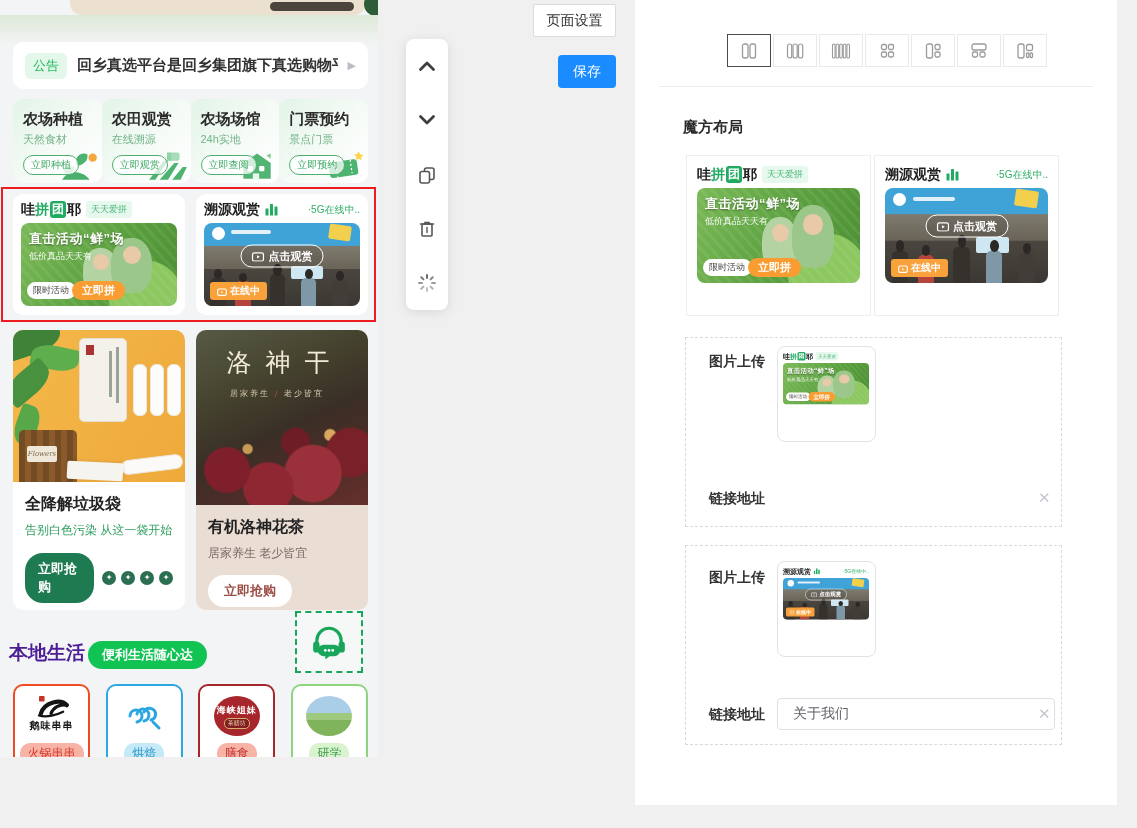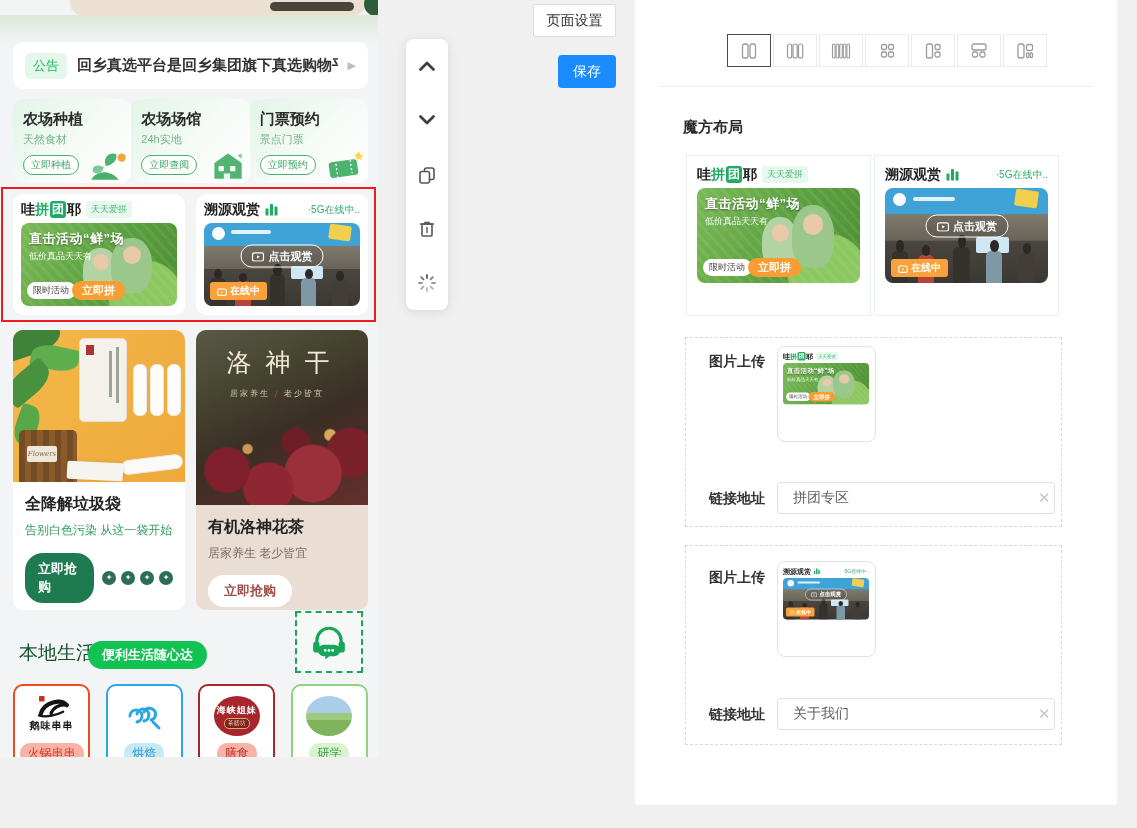--- a/index.html
+++ b/index.html
@@ -98,21 +98,21 @@
       radial-gradient(circle at 78% 60%, #d8a85e 0 3%, rgba(0,0,0,0) 4%),
       radial-gradient(circle at 30% 68%, #c89a55 0 2.5%, rgba(0,0,0,0) 3.5%),
       linear-gradient(155deg,#585a46 0%,#45442f 30%,#3a2f26 55%,#502c28 78%,#64302c 100%); }
   .poster-title { position:absolute; left:0; right:0; top:16px; text-align:center; color:#f2ead8; font-family:"DejaVu Serif", serif; font-size:25px; letter-spacing:14px; padding-left:6px; white-space:nowrap; }
   .poster-sub { position:absolute; left:0; right:10px; top:58px; text-align:center; color:#d9cdb4; font-size:8px; letter-spacing:2px; font-family:"DejaVu Serif", serif; }
   .poster-sub em { color:#c24b43; font-style:normal; }
   .prod-sub-gray { font-size:12px; color:#7d6a64; margin-top:7px; }
   .buy-btn-white { display:inline-block; background:#fff; color:#9c4f46; font-size:13px; font-weight:700; padding:7px 16px; border-radius:18px; margin-top:13px; }
 
   .cs-box { position:absolute; left:295px; top:611px; width:68px; height:62px; border:2px dashed #17a65a; display:flex; align-items:center; justify-content:center; background:rgba(255,255,255,.25); }
-  .local-head { position:absolute; left:19px; top:640px; font-size:19px; font-weight:400; color:#14532d; }
+  .local-head { position:absolute; left:9px; top:640px; font-size:19px; font-weight:700; color:#4c1d95; }
   .local-pill { position:absolute; left:88px; top:641px; background:#10c353; color:#fff; font-size:13px; font-weight:700; padding:5px 14px; border-radius:16px; }
   .shops { position:absolute; left:13px; top:684px; width:355px; display:flex; justify-content:space-between; }
   .shop-card { width:77px; height:92px; background:#fff; border-radius:10px; border:2px solid; position:relative; display:flex; flex-direction:column; align-items:center; overflow:hidden; }
   .shop-card .logo { margin-top:6px; height:44px; display:flex; align-items:center; justify-content:center; flex-direction:column; }
   .shop-name { font-size:10px; font-weight:900; font-family:"DejaVu Serif", serif; color:#1a1a1a; margin-top:-2px; letter-spacing:1px; white-space:nowrap; }
   .shop-tag { position:absolute; left:50%; transform:translateX(-50%); top:57px; font-size:12px; padding:2px 8px; border-radius:10px; white-space:nowrap; }
   .sc1 { border-color:#f04a23; } .sc1 .shop-tag { background:#f6b3a6; color:#d6382a; }
   .sc2 { border-color:#2ba7e1; } .sc2 .shop-tag { background:#c5e9f6; color:#2593c8; }
   .sc3 { border-color:#a6262b; } .sc3 .shop-tag { background:#f6b3a6; color:#c2302d; }
   .sc4 { border-color:#8ed47e; } .sc4 .shop-tag { background:#d9f3cf; color:#3f9e4d; }
@@ -170,20 +170,34 @@
   <div class="cats">
     <div class="cat-card">
       <div class="cat-title">农场种植</div>
       <div class="cat-sub">天然食材</div>
       <span class="cat-btn">立即种植</span>
       <svg class="cat-icon" viewBox="0 0 40 30">
           <circle cx="33" cy="8" r="4" fill="#f3a73c"></circle>
           <path d="M18 16C14 6 24 2 28 5c1 6-4 10-10 11z" fill="#4db370"></path>
           <path d="M16 17c-8-4-12 0-10 5 5 3 9 0 10-5z" fill="#7fcb96"></path>
           <path d="M4 29c3-6 12-9 18-6 6 2 8 6 8 6z" fill="#49b06c"></path>
+        </svg>
+    </div>
+    <div class="cat-card">
+      <div class="cat-title">农田观赏</div>
+      <div class="cat-sub">在线溯源</div>
+      <span class="cat-btn">立即观赏</span>
+      <svg class="cat-icon" viewBox="0 0 40 30">
+          <rect x="21" y="3" width="10" height="8" rx="2" fill="#a6dcb6"></rect>
+          <path d="M19 3h4v8h-4z" fill="#8fd3a4"></path>
+          <g fill="#4db370">
+            <path d="M2 29L16 11h4L8 29z"></path>
+            <path d="M12 29L26 13h4L20 29z"></path>
+            <path d="M24 29l10-12h4L32 29z"></path>
+          </g>
         </svg>
     </div>
     <div class="cat-card">
       <div class="cat-title">农场场馆</div>
       <div class="cat-sub">24h实地</div>
       <span class="cat-btn">立即查阅</span>
       <svg class="cat-icon" viewBox="0 0 40 30">
           <path d="M8 13L21 4l13 9v15H8z" fill="#52b473"></path>
           <path d="M30 6l4-2v5z" fill="#7fcb96"></path>
           <rect x="12" y="16" width="5" height="5" rx="1" fill="#fff"></rect>
@@ -561,21 +575,20 @@
             <div class="bc-subline">低价真品天天有</div>
             <div class="bc-bottom">
                 <span class="bc-tag">限时活动</span>
                 <span class="bc-cta">立即拼</span>
               </div>
           </div>
         </div>
       </div>
     </div>
     <div class="form-label" style="top:152px;">链接地址</div>
-    <input class="link-input" style="top: 144px;" value="拼团专区">
     <span class="clear-x" style="left:352px; top:151px;">✕</span>
   </div>
 
   <div class="dash-box box2">
     <div class="form-label" style="top:23px;">图片上传</div>
     <div class="thumb" style="top:15px;">
       <div class="thumb-scale">
         <div class="banner-card">
           <div class="bc-head">
             <span class="t-dark">溯源观赏</span>

